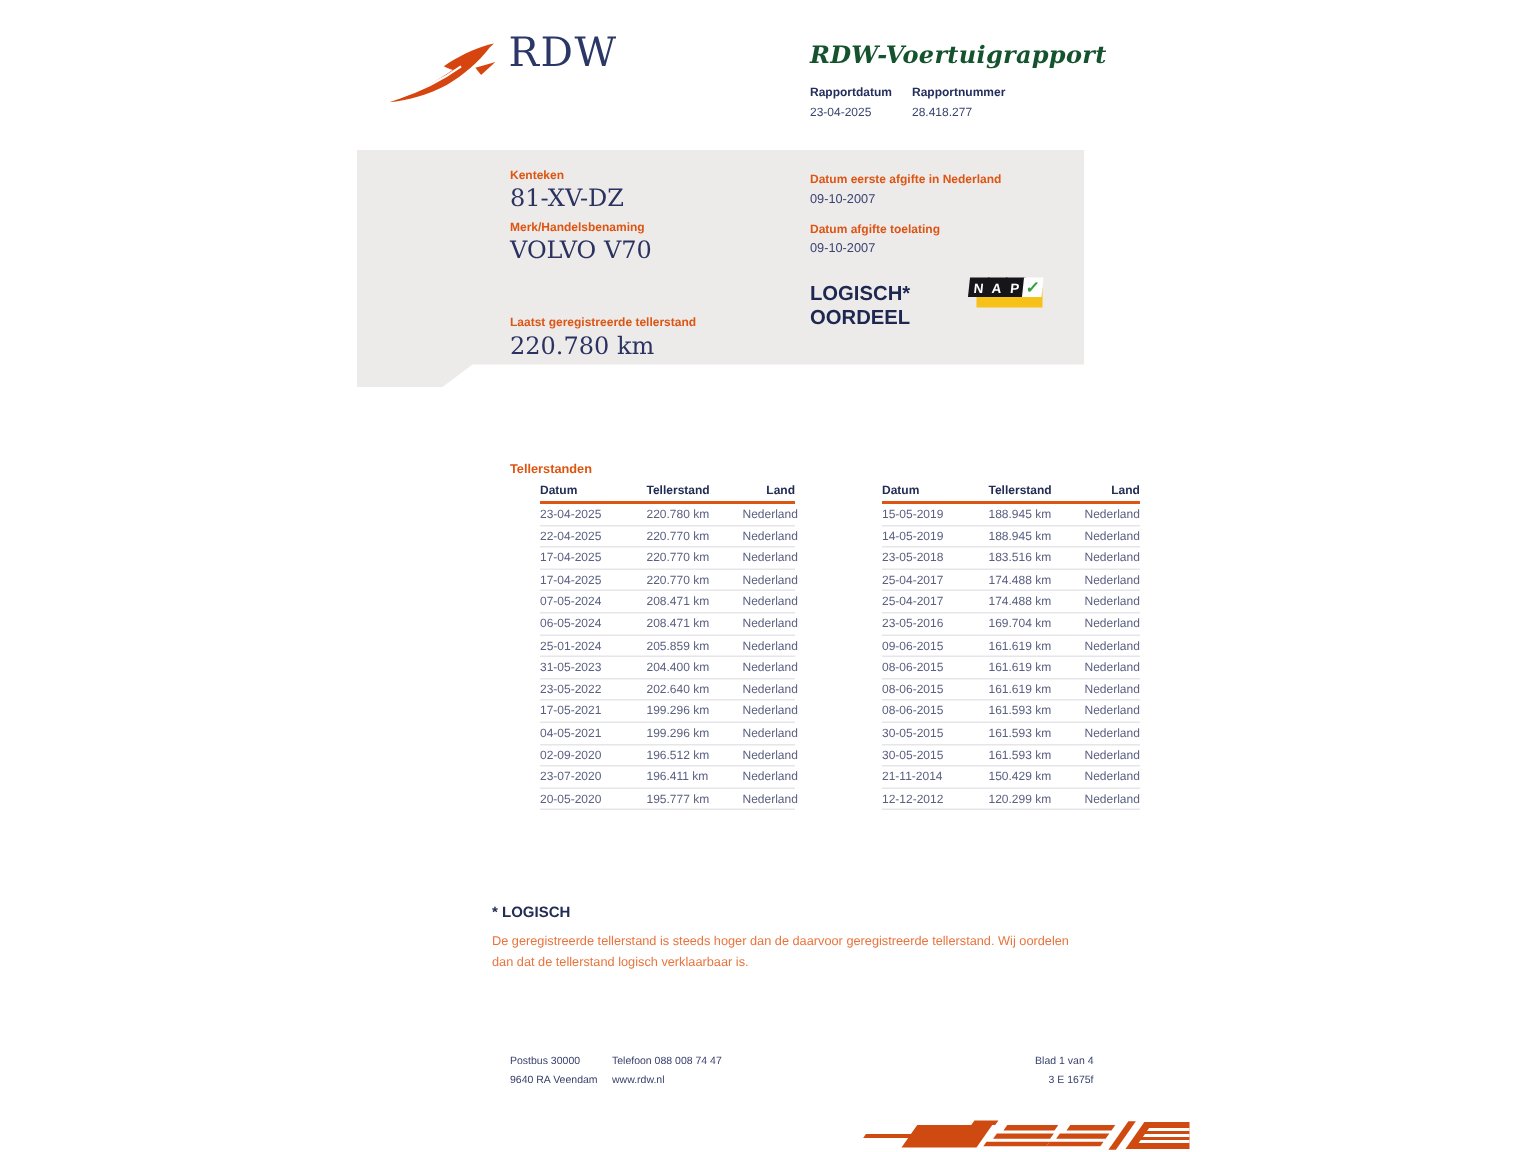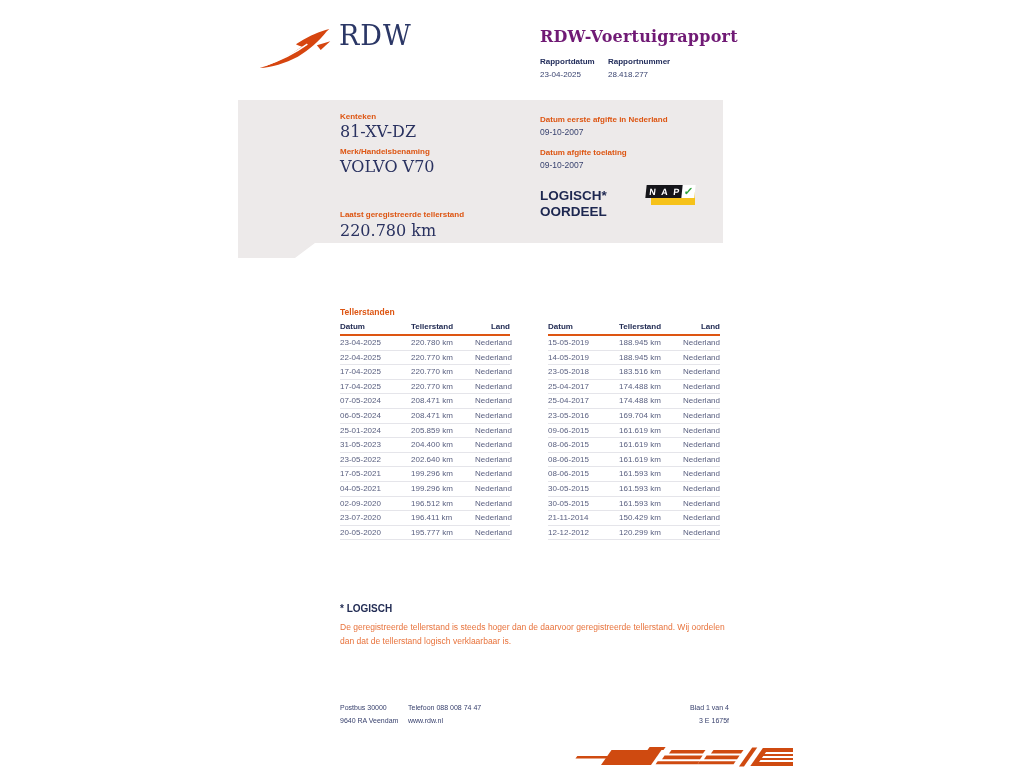--- a/index.html
+++ b/index.html
@@ -9,21 +9,21 @@
   }
   *{margin:0;padding:0;box-sizing:border-box;}
   html,body{background:#fff;}
   .page{position:relative;width:1024px;height:768px;background:#fff;overflow:hidden;
          font-family:"Liberation Sans",sans-serif;color:var(--navy);}
   
   .eagle{position:absolute;left:257px;top:28px;}
   .wordmark{position:absolute;left:339px;top:20px;font-family:"DejaVu Serif",serif;
             font-size:27px;letter-spacing:1px;color:#2b3766;}
   .report-title{position:absolute;left:540px;top:27px;font-family:"DejaVu Serif",serif;
-                font-weight:bold;font-size:16px;color:#701a75;letter-spacing:.2px;}
+                font-weight:bold;font-size:16px;color:#14532d;letter-spacing:.2px;font-style:italic;}
   .report-meta{position:absolute;left:540px;top:57px;display:flex;justify-content:space-between;}
   .meta-col1{width:68px;}
   .meta-label{font-size:8px;font-weight:bold;color:var(--navy);}
   .meta-value{font-size:8px;color:#3a4470;margin-top:4px;}
   
   .info-box{position:absolute;left:238px;top:100px;width:485px;height:158px;background:var(--box-gray);
             clip-path:polygon(0 0,100% 0,100% 143px,77px 143px,57px 158px,0 158px);}
   .ib-left{position:absolute;left:102px;top:0;width:190px;}
   .ib-right{position:absolute;left:302px;top:0;width:180px;}
   .olabel{position:absolute;font-size:8px;font-weight:bold;color:var(--orange);}
@@ -34,30 +34,30 @@
   .nap{position:absolute;left:408px;top:85px;width:52px;height:22px;}
   .nap-shadow{position:absolute;left:5px;top:7px;width:44px;height:13px;background:var(--nap-yellow);}
   .nap-cells{position:absolute;left:0;top:0;display:flex;}
   .nap-cell{width:13px;height:13px;margin-right:-1px;background:#15151a;color:#fff;font-size:9px;
             font-weight:bold;display:flex;align-items:center;justify-content:center;transform:skewX(-6deg);}
   .nap-check{background:#fff;color:var(--nap-green);font-size:11px;}
   
   .teller-section{position:absolute;left:340px;top:279px;width:380px;}
   .section-title{font-size:8.5px;font-weight:bold;color:var(--orange);margin-top:28px;}
   .tables{display:flex;gap:38px;margin-top:5px;}
-  .ttable{width:170px;}
+  .ttable{width:170px;margin-left:20px;}
   .ttable.right{width:172px;}
   .thead{display:grid;grid-template-columns:71px 64px 1fr;font-size:8px;font-weight:bold;
          color:#222c54;padding-bottom:3px;border-bottom:2px solid var(--orange);}
   .thead .h2{text-align:right;}
   .trow{display:grid;grid-template-columns:71px 64px 1fr;height:14.6px;line-height:13.6px;
         font-size:8px;color:var(--table-text);border-bottom:1px solid var(--row-line);align-items:center;}
   .trow .c2{text-align:right;}
   
-  .footnote{position:absolute;left:340px;top:603px;width:392px;}
+  .footnote{position:absolute;left:328px;top:603px;width:392px;}
   .fn-title{font-size:10px;font-weight:bold;color:#222c54;}
   .fn-text{margin-top:6px;font-size:8.5px;line-height:14px;color:var(--orange-soft);}
   
   .footer{position:absolute;left:340px;top:701px;display:flex;font-size:7px;line-height:13px;color:#39426e;}
   .f-col1{width:68px;}
   .footer-right{position:absolute;left:600px;top:701px;width:129px;text-align:right;
                 font-size:7px;line-height:13px;color:#39426e;}
   .bottom-art{position:absolute;left:543px;top:745px;}
 </style>
 </head>

